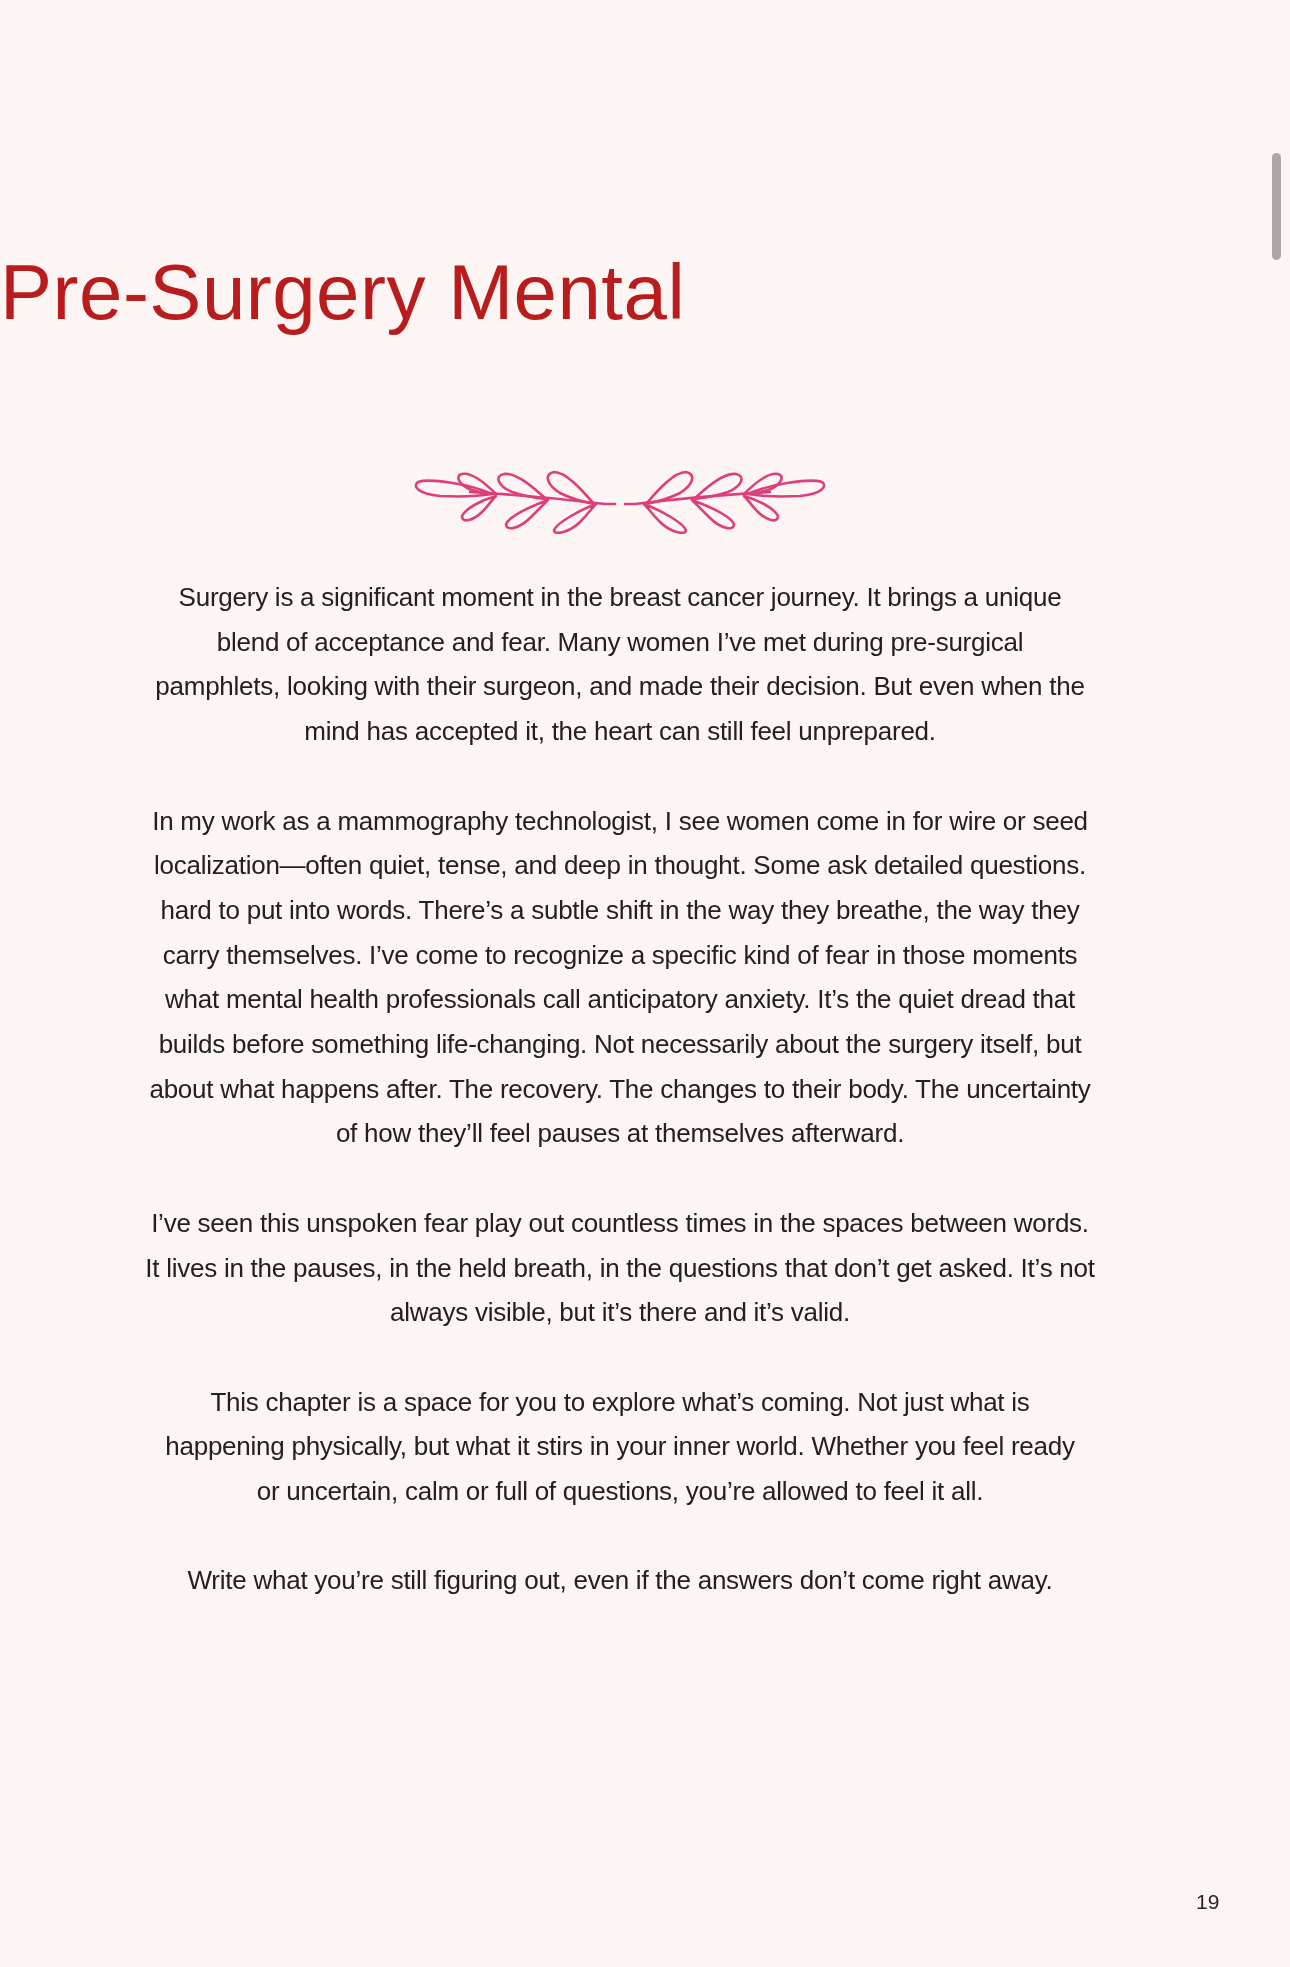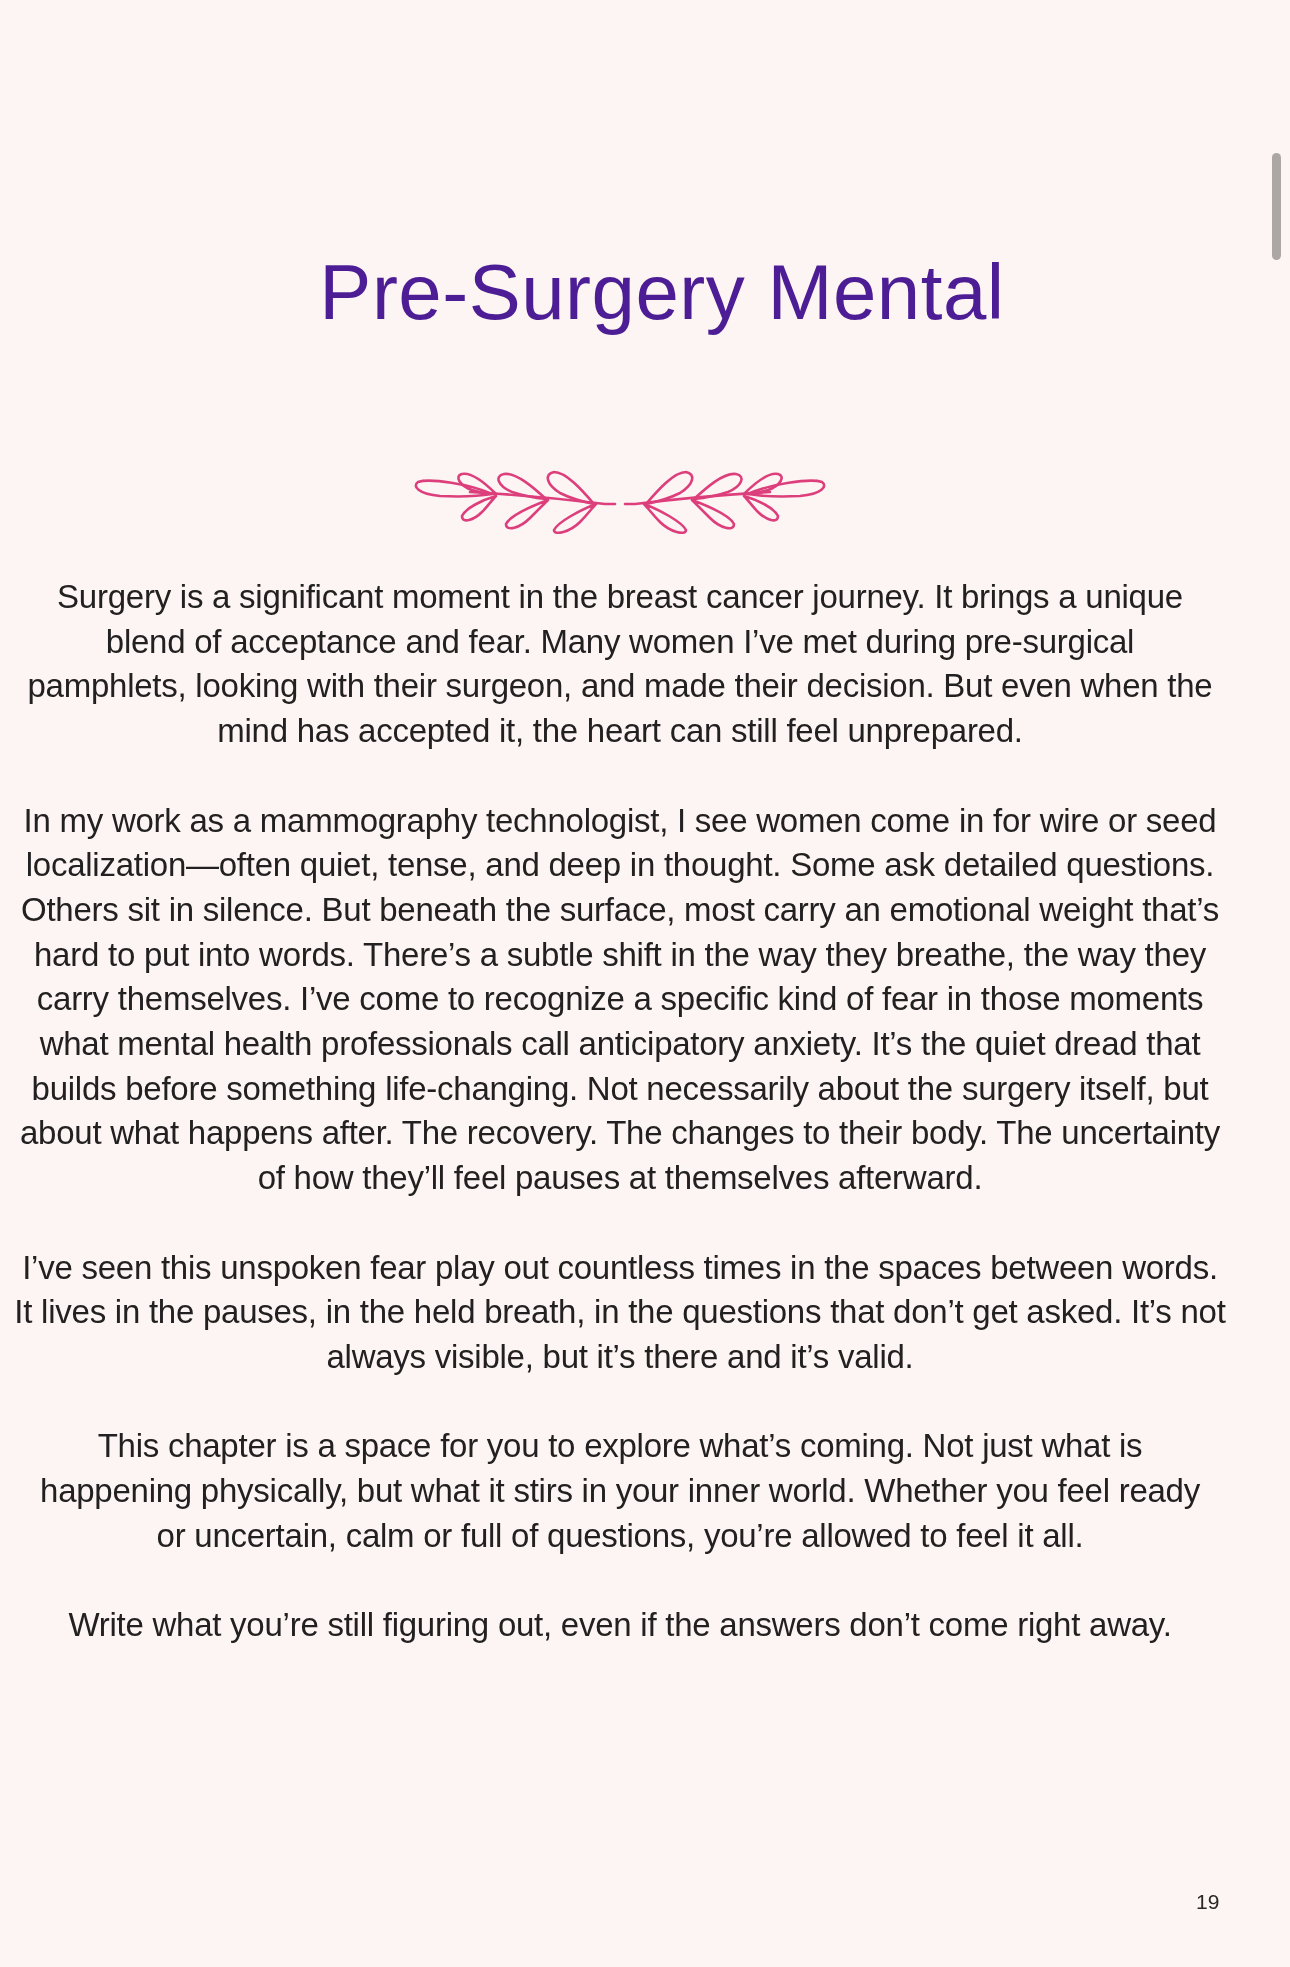--- a/index.html
+++ b/index.html
@@ -20,47 +20,46 @@
     left: 0; top: 0;
     width: 1290px;
     height: 1967px;
     background: #fdf5f3;
   }
   .title {
     position: absolute;
     left: 0;
     top: 248px;
     width: 1240px;
-    text-align: center;
+    text-align: left;
     font-size: 78px;
     line-height: 88px;
     font-weight: 400;
-    color: #4c1d95;
+    color: #b91c1c;
     letter-spacing: 0.5px;
     margin: 0;
-    padding-left: 42px;
   }
   .title .tline {
     display: block;
     white-space: nowrap;
   }
   .ornament {
     position: absolute;
     left: 410px;
     top: 466px;
     width: 420px;
     height: 68px;
   }
   .body-text {
     position: absolute;
     left: 0;
     top: 575px;
     width: 1240px;
     text-align: center;
-    font-size: 33px;
+    font-size: 26px;
     line-height: 44.7px;
     letter-spacing: -0.25px;
     color: #222020;
   }
   .para {
     margin: 0 0 44.7px 0;
   }
   .para .bline {
     display: block;
     white-space: nowrap;
@@ -132,21 +131,20 @@
   <div class="body-text">
     <p class="para">
       <span class="bline">Surgery is a significant moment in the breast cancer journey. It brings a unique</span>
       <span class="bline">blend of acceptance and fear. Many women I’ve met during pre-surgical</span>
       <span class="bline">pamphlets, looking with their surgeon, and made their decision. But even when the</span>
       <span class="bline">mind has accepted it, the heart can still feel unprepared.</span>
     </p>
     <p class="para">
       <span class="bline">In my work as a mammography technologist, I see women come in for wire or seed</span>
       <span class="bline">localization—often quiet, tense, and deep in thought. Some ask detailed questions.</span>
-      <span class="bline">Others sit in silence. But beneath the surface, most carry an emotional weight that’s</span>
       <span class="bline">hard to put into words. There’s a subtle shift in the way they breathe, the way they</span>
       <span class="bline">carry themselves. I’ve come to recognize a specific kind of fear in those moments</span>
       <span class="bline">what mental health professionals call anticipatory anxiety. It’s the quiet dread that</span>
       <span class="bline">builds before something life-changing. Not necessarily about the surgery itself, but</span>
       <span class="bline">about what happens after. The recovery. The changes to their body. The uncertainty</span>
       <span class="bline">of how they’ll feel pauses at themselves afterward.</span>
     </p>
     <p class="para">
       <span class="bline">I’ve seen this unspoken fear play out countless times in the spaces between words.</span>
       <span class="bline">It lives in the pauses, in the held breath, in the questions that don’t get asked. It’s not</span>

